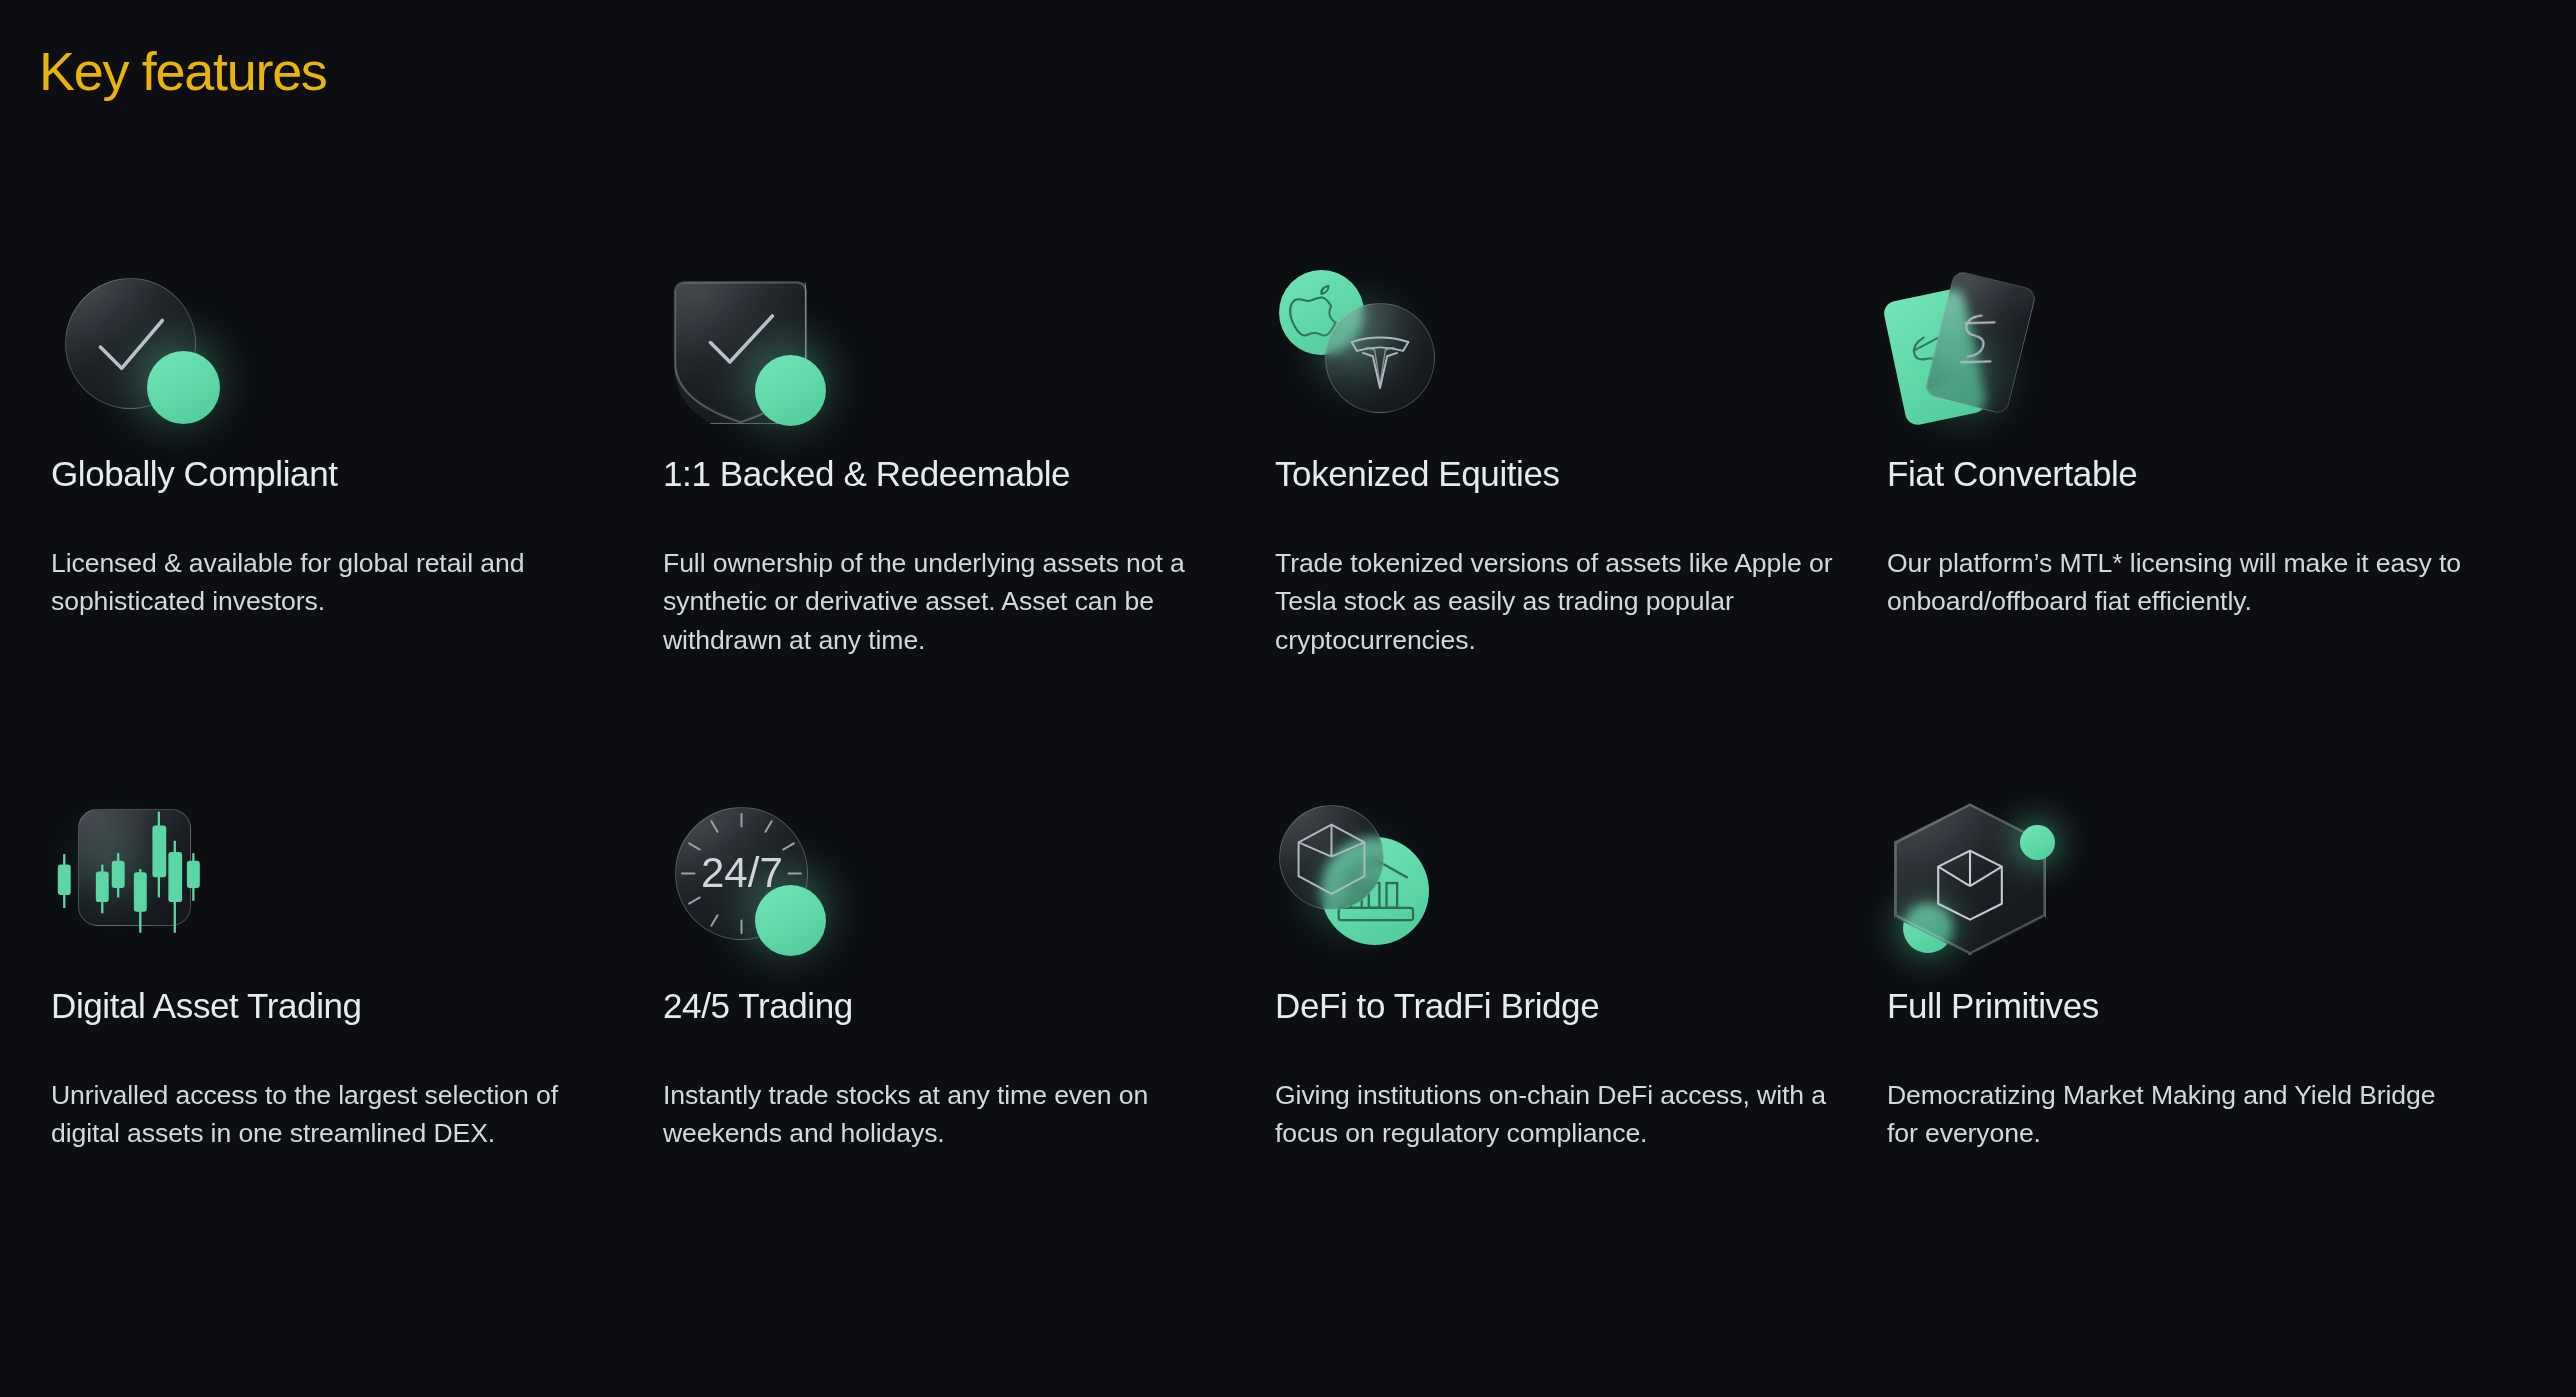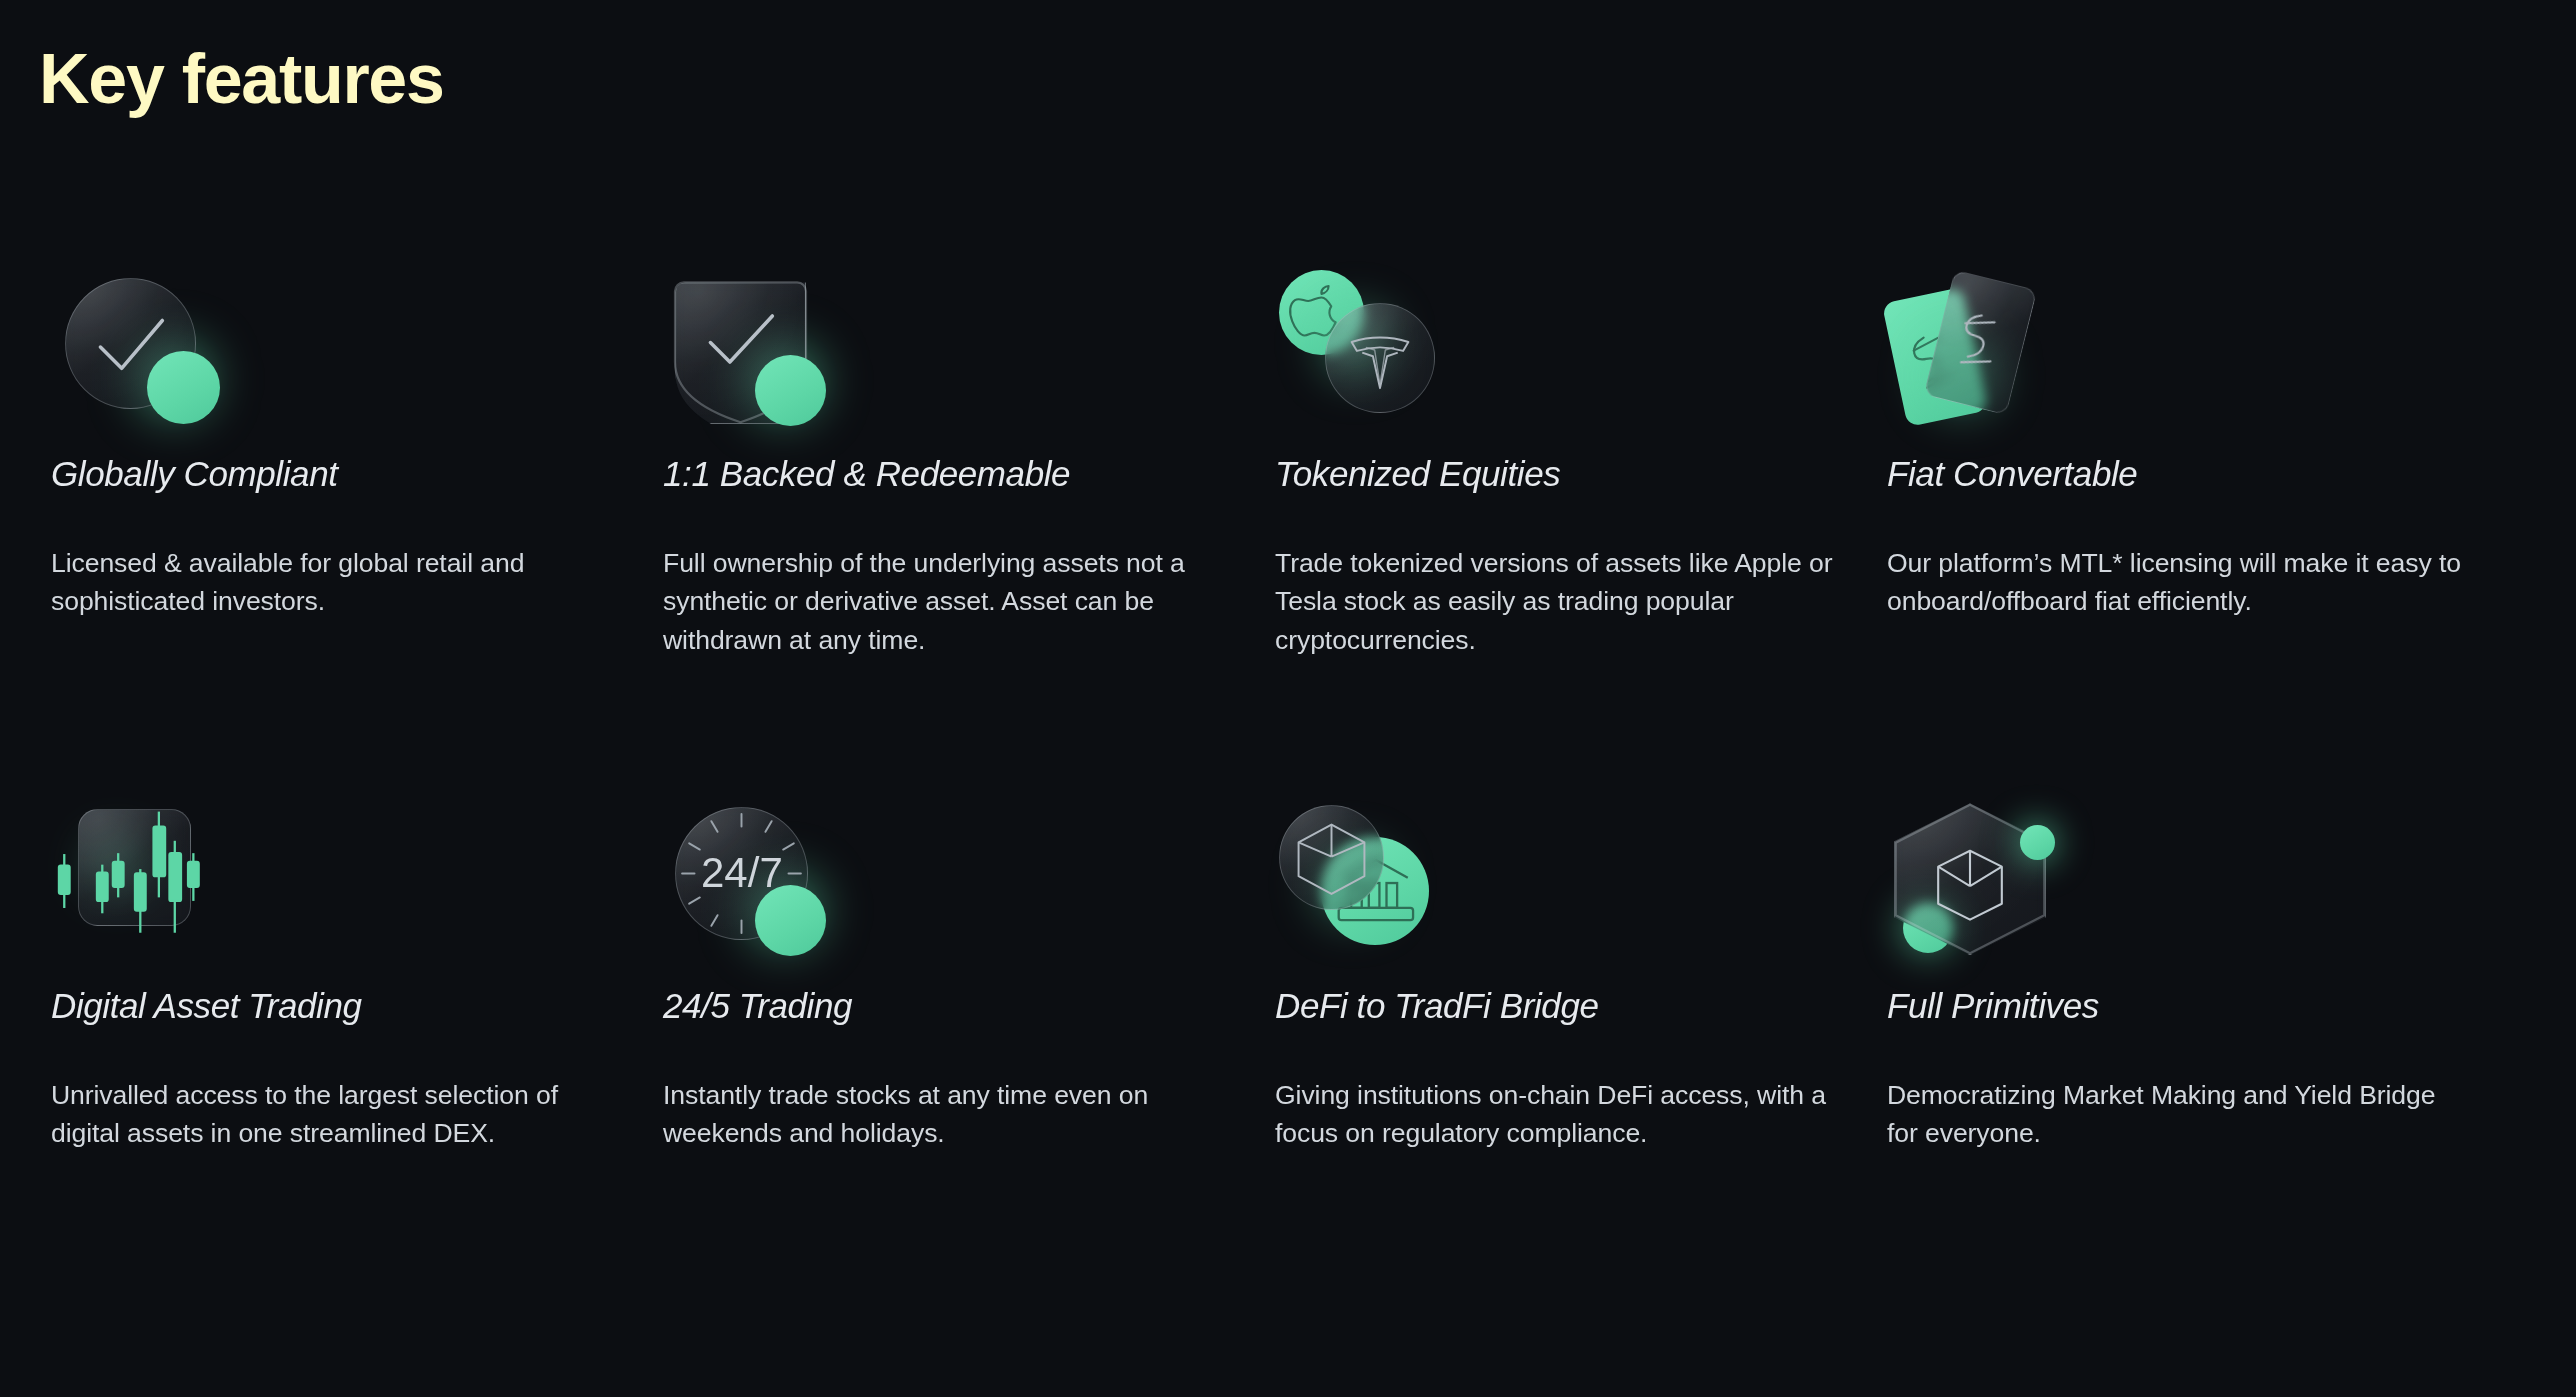--- a/index.html
+++ b/index.html
@@ -22,24 +22,24 @@
     width: 2576px;
     height: 1397px;
     background: #0c0e12;
   }
 
   
   .page-title {
     position: absolute;
     left: 39px;
     top: 43px;
-    font-size: 70px;
-    font-weight: 700;
+    font-size: 54px;
+    font-weight: 400;
     letter-spacing: -1.3px;
-    color: #fef9c3;
+    color: #eab308;
     line-height: 1.05;
   }
 
   
   .features-grid {
     position: absolute;
     left: 0;
     top: 266px;
     width: 2576px;
     display: grid;
@@ -60,21 +60,20 @@
     margin-bottom: 10.6px;
   }
 
   .feature-title {
     font-size: 35px;
     font-weight: 400;
     letter-spacing: -0.4px;
     color: #e7eaee;
     line-height: 1.15;
     margin-top: 3.5px;
-    font-style: italic;
   }
 
   .feature-desc {
     margin-top: 50px;
     font-size: 26.6px;
     font-weight: 400;
     line-height: 1.45;
     color: #d3d8de;
     max-width: 581px;
     letter-spacing: -0.1px;

